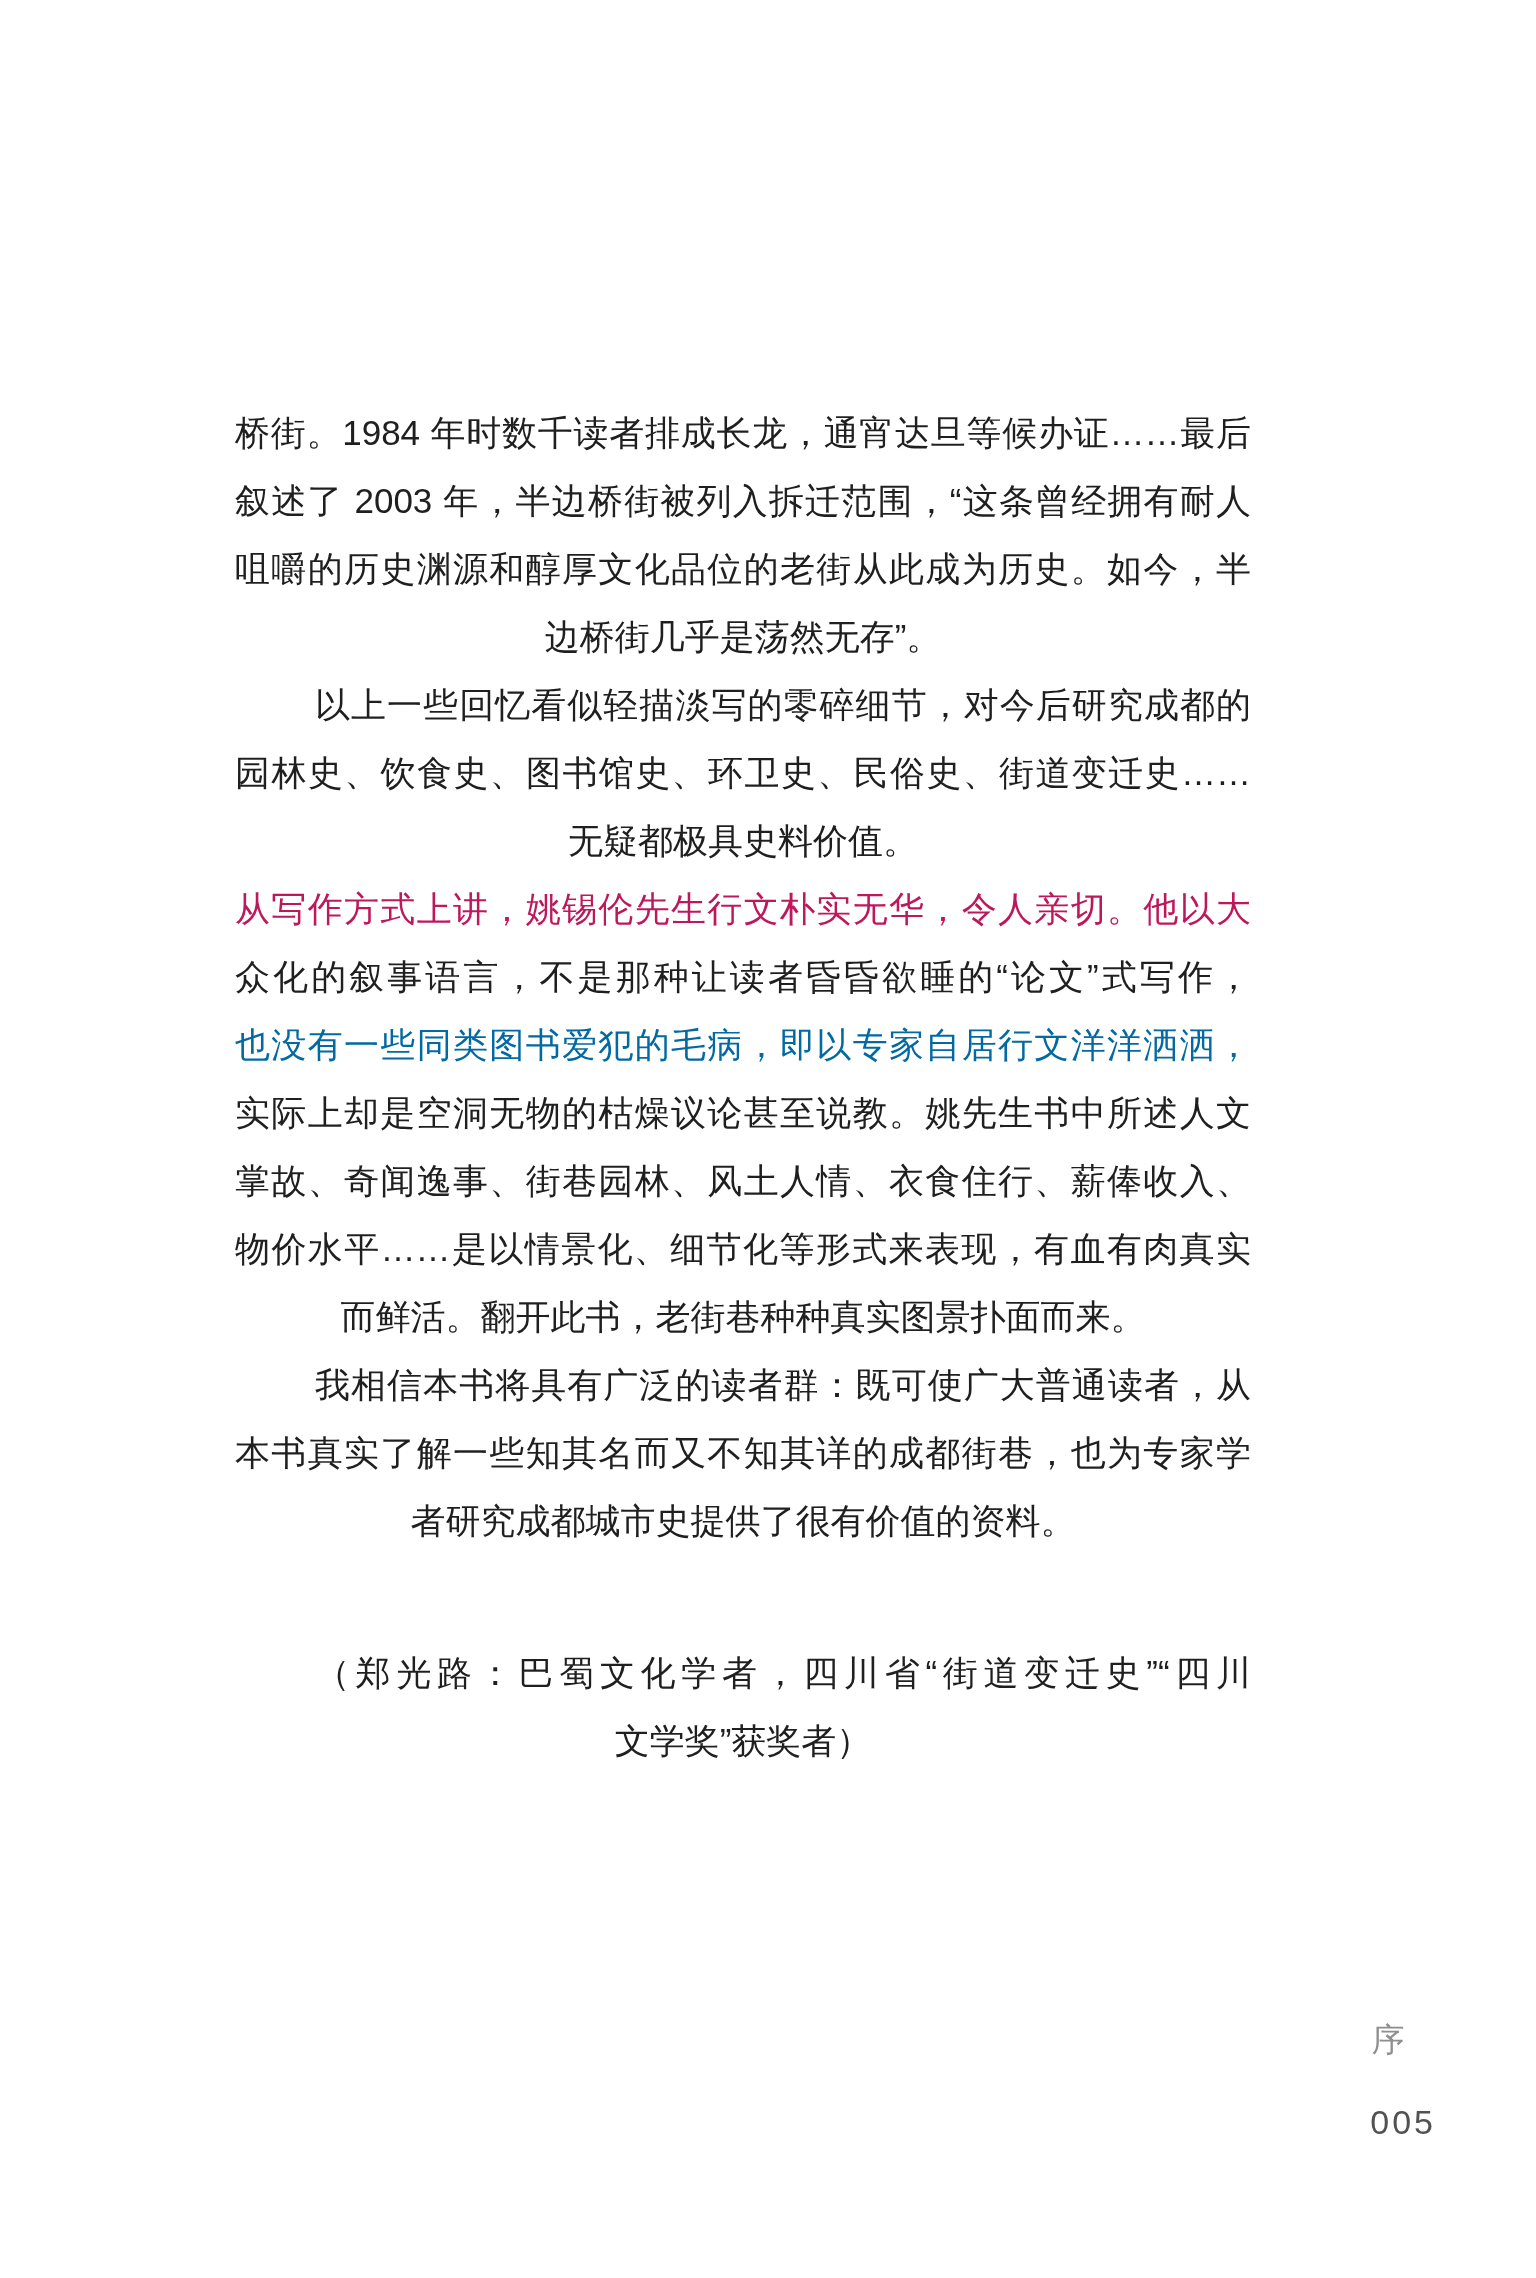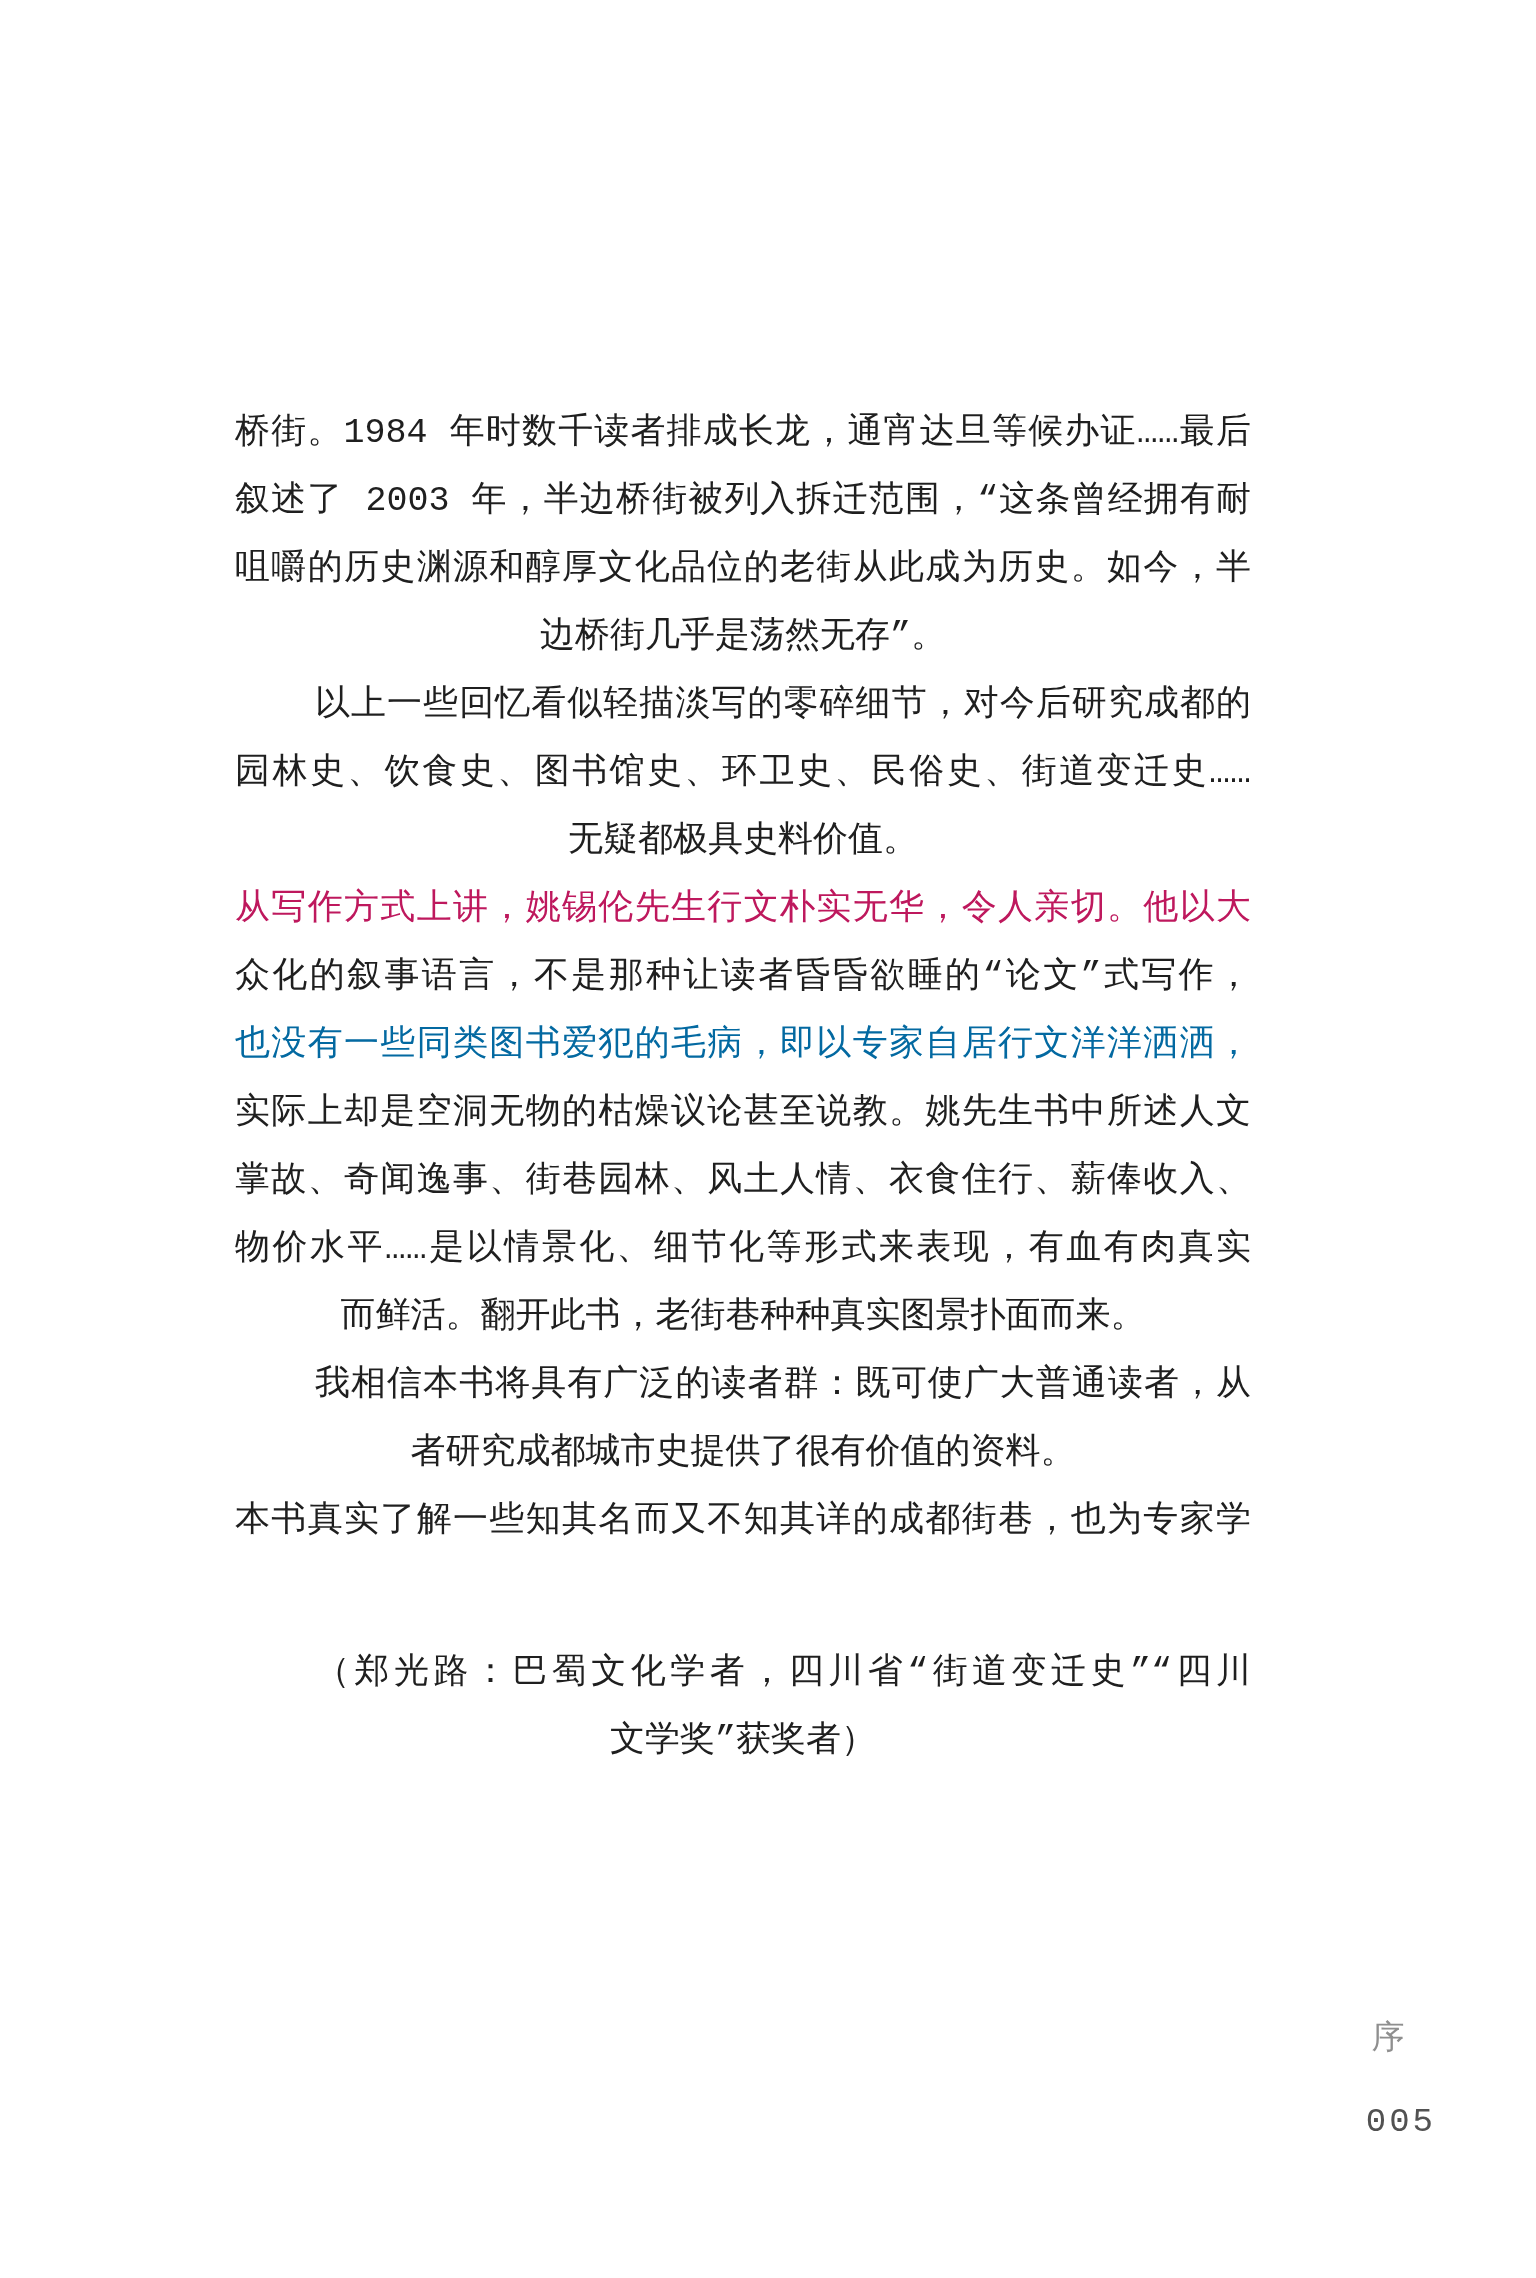--- a/index.html
+++ b/index.html
@@ -1,21 +1,21 @@
 <!DOCTYPE html>
 <html><head>
 <meta charset="utf-8">
 <style>
   html, body { margin: 0; padding: 0; background: #ffffff; }
   .page {
     position: relative;
     width: 1536px;
     height: 2278px;
     background: #ffffff;
-    font-family: Liberation Mono, monospace;
+    font-family: Liberation Sans, sans-serif;
     overflow: hidden;
   }
   .text-block {
     position: absolute;
     left: 235px;
     top: 399px;
     width: 1016px;
   }
   .line {
     font-size: 35px;
@@ -69,20 +69,20 @@
       <div class="line fill" style="color: rgb(31, 31, 31);">园林史、饮食史、图书馆史、环卫史、民俗史、街道变迁史……</div>
       <div class="line" style="color: rgb(31, 31, 31);">无疑都极具史料价值。</div>
       <div class="line fill" style="color: #be185d;">从写作方式上讲，姚锡伦先生行文朴实无华，令人亲切。他以大</div>
       <div class="line fill" style="color: rgb(31, 31, 31);">众化的叙事语言，不是那种让读者昏昏欲睡的“论文”式写作，</div>
       <div class="line fill" style="color: #0369a1;">也没有一些同类图书爱犯的毛病，即以专家自居行文洋洋洒洒，</div>
       <div class="line fill" style="color: rgb(31, 31, 31);">实际上却是空洞无物的枯燥议论甚至说教。姚先生书中所述人文</div>
       <div class="line fill" style="color: rgb(31, 31, 31);">掌故、奇闻逸事、街巷园林、风土人情、衣食住行、薪俸收入、</div>
       <div class="line fill" style="color: rgb(31, 31, 31);">物价水平……是以情景化、细节化等形式来表现，有血有肉真实</div>
       <div class="line" style="color: rgb(31, 31, 31);">而鲜活。翻开此书，老街巷种种真实图景扑面而来。</div>
       <div class="line fill indent" style="color: rgb(31, 31, 31);">我相信本书将具有广泛的读者群：既可使广大普通读者，从</div>
+      <div class="line fill" style="color: rgb(31, 31, 31);">本书真实了解一些知其名而又不知其详的成都街巷，也为专家学</div>
       <div class="line" style="color: rgb(31, 31, 31);">者研究成都城市史提供了很有价值的资料。</div>
-      <div class="line fill" style="color: rgb(31, 31, 31);">本书真实了解一些知其名而又不知其详的成都街巷，也为专家学</div>
       <div class="line fill indent" style="margin-top: 84px; color: rgb(31, 31, 31);">（郑光路：巴蜀文化学者，四川省“街道变迁史”“四川</div>
       <div class="line" style="color: rgb(31, 31, 31);">文学奖”获奖者）</div>
     </div>
   <div class="footer-label" style="color: rgb(143, 143, 143);">序</div>
   <div class="footer-number" style="color: rgb(82, 82, 82);">005</div>
 </div>
 
 </body></html>

